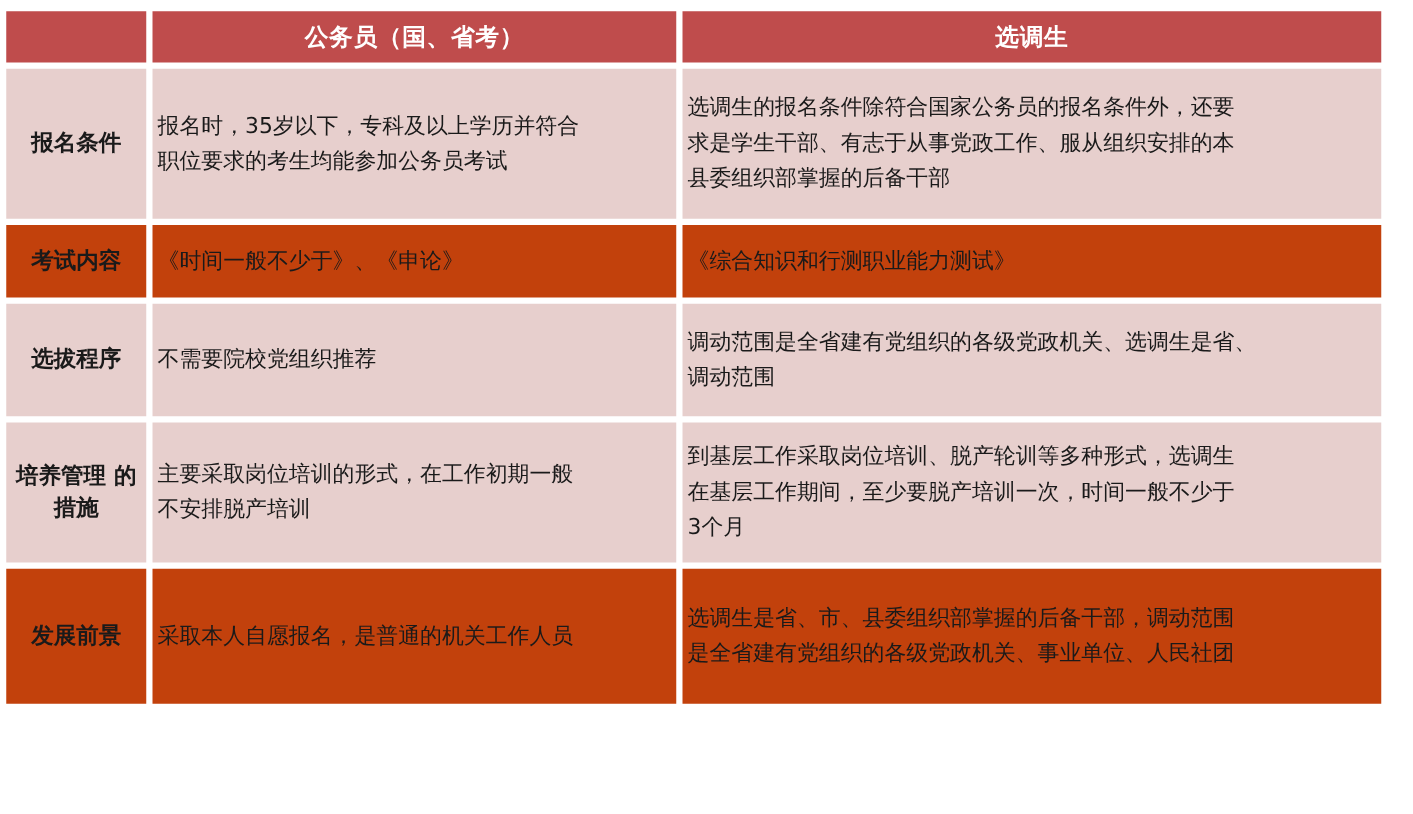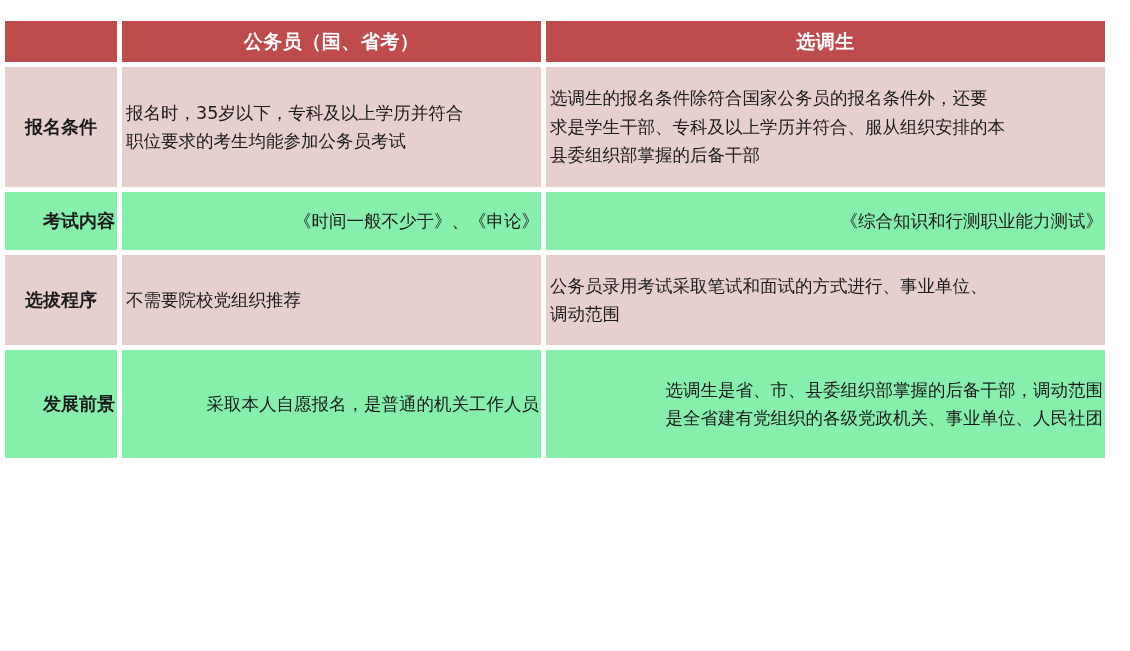--- a/index.html
+++ b/index.html
@@ -3,21 +3,21 @@
 <meta charset="utf-8">
 <style>
   html,body{margin:0;padding:0;}
   body{
     width:1130px;height:651px;
     background:#ffffff;
     font-family:"DejaVu Sans","Liberation Sans",sans-serif;
     overflow:hidden;
   }
   .table-wrap{
-    position:absolute;left:0;top:16px;width:1130px;height:499px;
+    position:absolute;left:0;top:4px;width:1130px;height:499px;
     background:#ffffff;
   }
   table.cmp{
     border-collapse:separate;
     border-spacing:5px 5px;
     width:1110px;
     margin:0;
     table-layout:fixed;
   }
   col.c-label{width:112px;}
@@ -52,21 +52,21 @@
     color:#1a1a1a;
     line-height:1.62;
     padding:4px 2px 4px 4px;
     overflow:visible;
     white-space:nowrap;
   }
   td.body .txt{display:block;}
 
   
   tr.band-a td{background:#e7cfcd;}
-  tr.band-b td{background:#86efac;text-align:right;}
+  tr.band-b td{background:#c2410c;}
 
   
   tr.r0 td{height:112px;}
   tr.r1 td{height:50px;}
   tr.r2 td{height:82px;}
   tr.r3 td{height:82px;}
   tr.r4 td{height:104px;}
   tr.r5 td{height:100px;}
 </style>
 </head>
@@ -89,47 +89,62 @@
     <tbody>
 
       <tr class="band-a r0">
         <td class="lbl">报名条件</td>
         <td class="body">
           <span class="txt">报名时，35岁以下，专科及以上学历并符合</span>
           <span class="txt">职位要求的考生均能参加公务员考试</span>
         </td>
         <td class="body">
           <span class="txt">选调生的报名条件除符合国家公务员的报名条件外，还要</span>
-          <span class="txt">求是学生干部、专科及以上学历并符合、服从组织安排的本</span>
+          <span class="txt">求是学生干部、有志于从事党政工作、服从组织安排的本</span>
           <span class="txt">县委组织部掌握的后备干部</span>
         </td>
       </tr>
 
       <tr class="band-b r1">
         <td class="lbl">考试内容</td>
         <td class="body">
           <span class="txt">《时间一般不少于》、《申论》</span>
         </td>
         <td class="body">
           <span class="txt">《综合知识和行测职业能力测试》</span>
         </td>
       </tr>
 
       <tr class="band-a r2">
         <td class="lbl">选拔程序</td>
         <td class="body">
           <span class="txt">不需要院校党组织推荐</span>
         </td>
         <td class="body">
-          <span class="txt">公务员录用考试采取笔试和面试的方式进行、事业单位、</span>
+          <span class="txt">调动范围是全省建有党组织的各级党政机关、选调生是省、</span>
           <span class="txt">调动范围</span>
         </td>
       </tr>
 
 
+      <tr class="band-a r4">
+        <td class="lbl">
+          <span class="txt">培养管理</span>
+          <span class="txt">的措施</span>
+        </td>
+        <td class="body">
+          <span class="txt">主要采取岗位培训的形式，在工作初期一般</span>
+          <span class="txt">不安排脱产培训</span>
+        </td>
+        <td class="body">
+          <span class="txt">到基层工作采取岗位培训、脱产轮训等多种形式，选调生</span>
+          <span class="txt">在基层工作期间，至少要脱产培训一次，时间一般不少于</span>
+          <span class="txt">3个月</span>
+        </td>
+      </tr>
 
       <tr class="band-b r5">
         <td class="lbl">发展前景</td>
         <td class="body">
           <span class="txt">采取本人自愿报名，是普通的机关工作人员</span>
         </td>
         <td class="body">
           <span class="txt">选调生是省、市、县委组织部掌握的后备干部，调动范围</span>
           <span class="txt">是全省建有党组织的各级党政机关、事业单位、人民社团</span>
         </td>

